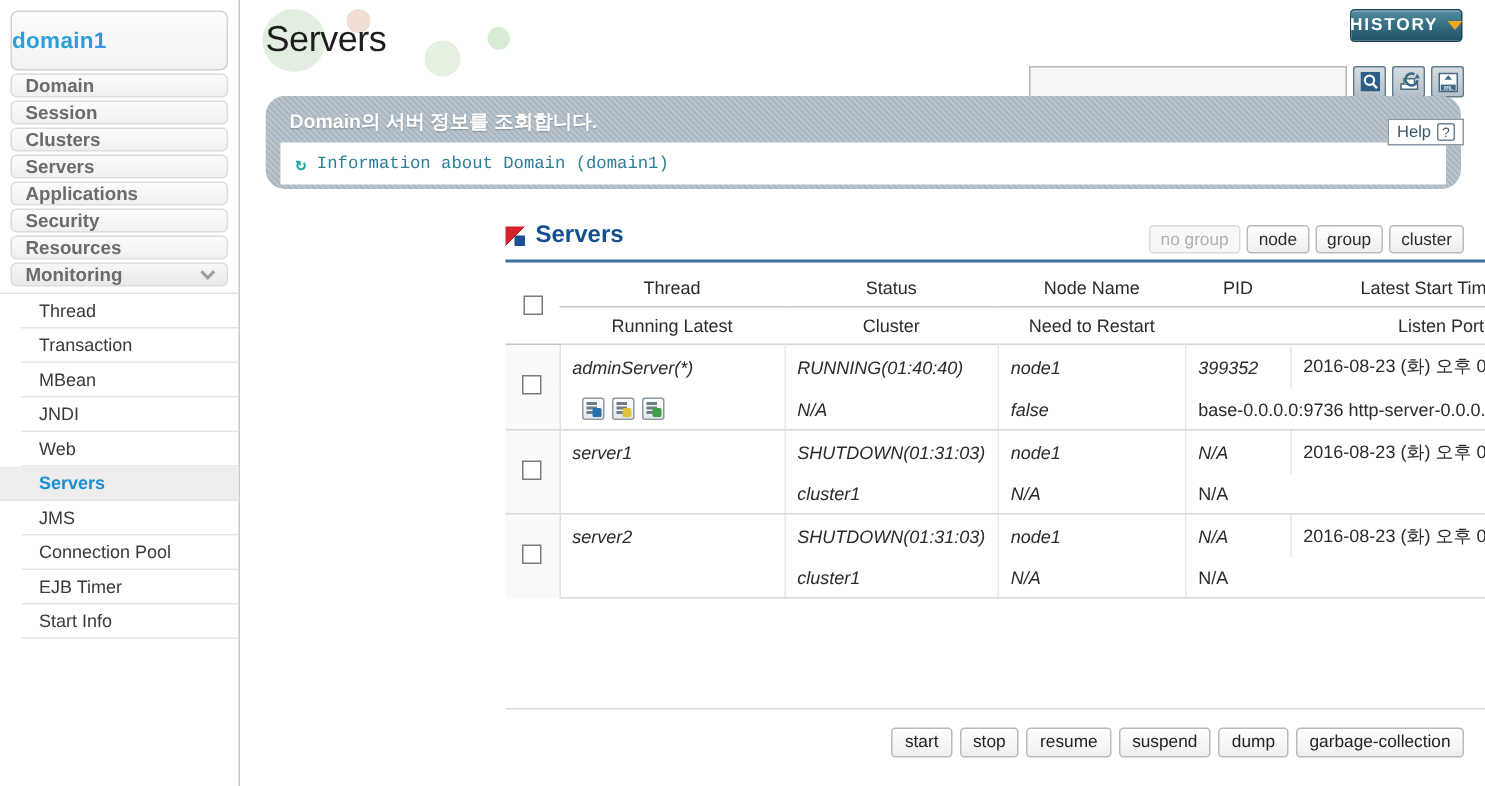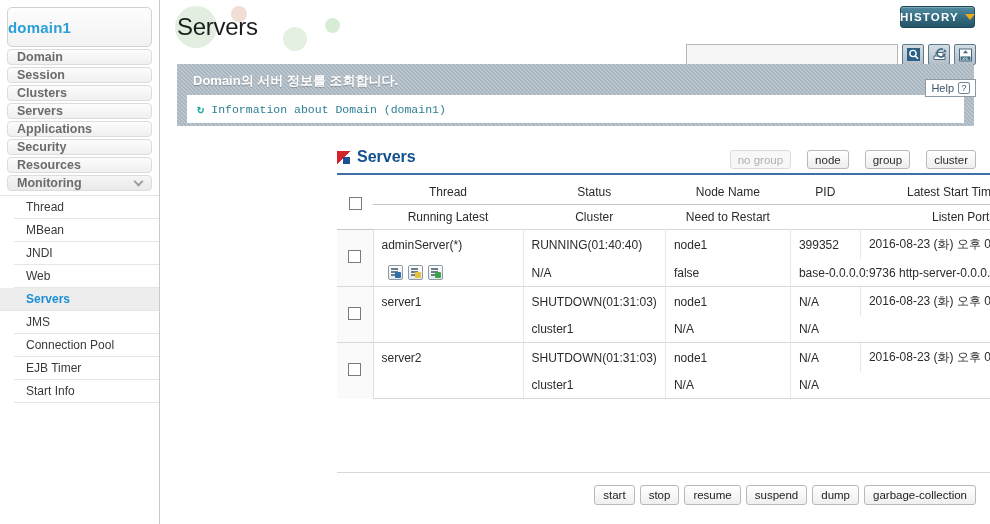--- a/index.html
+++ b/index.html
@@ -117,21 +117,21 @@
     border: 1px solid #5d7b8e;
     background: linear-gradient(to bottom,#d6dde2 0%, #b4bfc8 100%);
     border-radius: 2px;
     display: flex; align-items: center; justify-content: center;
   }
 
   
   #info-banner {
     position: absolute; left: 16px; top: 64px;
     width: 797px; height: 62px;
-    border-radius: 1px;
+    border-radius: 13px;
     background-color: #a9b6c0;
     background-image:
       linear-gradient(45deg, rgba(255,255,255,.22) 25%, transparent 25%, transparent 50%, rgba(255,255,255,.22) 50%, rgba(255,255,255,.22) 75%, transparent 75%);
     background-size: 4px 4px;
     padding: 6px 10px;
   }
   #info-banner-title {
     color: #ffffff; font-size: 13px; font-weight: bold;
     text-shadow: 0 1px 1px rgba(0,0,0,.25);
     margin: 2px 0 5px 6px;
@@ -181,21 +181,21 @@
   }
   #section-title { font-size: 16px; color: #12508e; font-weight: bold; }
   #section-rule {
     position: absolute; left: 176px; top: 173px;
     width: 800px; height: 2px; background: #3f6fa5;
   }
 
   
   #group-btns {
     position: absolute; right: 14px; top: 150px;
-    display: flex; gap: 16px;
+    display: flex; gap: 4px;
   }
   .gbtn {
     height: 19px; padding: 0 7px;
     border: 1px solid #b9b9b9;
     border-radius: 3px;
     background: linear-gradient(to bottom,#ffffff 0%, #eeeeee 100%);
     font-size: 11.5px; color: #2c2c2c;
     display: flex; align-items: center;
   }
   .gbtn.disabled { color: #b0b0b0; background: #f7f7f7; border-color:#dcdcdc; }
@@ -218,21 +218,21 @@
     background: #fafafa;
     border-right: 1px solid #e0e0e0;
   }
   .hdr .chk-cell { background: transparent; border-right: none; }
   .cbox {
     width: 13px; height: 13px; display: inline-block;
     border: 1px solid #7b7b7b; background: #fff;
   }
   .data-row-top td { border-top: 1px solid #d8d8d8; }
   .data-row-bot td { border-bottom: 1px solid #d8d8d8; }
-  .cell-div { border-right: 1px solid #e8e8e8; }
+  .cell-div { border-right: 1px solid #e8e8e8; font-style: italic; }
   .engines { display: flex; gap: 5px; padding-left: 6px; }
   .eng-icon {
     width: 15px; height: 15px;
     border: 1px solid #8e9aa3;
     border-radius: 2px;
     background: linear-gradient(to bottom,#ffffff 0%, #e4e8eb 100%);
     position: relative;
   }
   .eng-icon::after {
     content:""; position:absolute; right:1px; bottom:1px;
@@ -296,20 +296,23 @@
     <span>Resources</span>
   </div>
   <div class="nav-item open">
     <span>Monitoring</span>
     <span class="chevron"></span>
   </div>
 
   <div class="subnav">
     <div class="subnav-item">
       <span>Thread</span>
+    </div>
+    <div class="subnav-item">
+      <span>Transaction</span>
     </div>
     <div class="subnav-item">
       <span>MBean</span>
     </div>
     <div class="subnav-item">
       <span>JNDI</span>
     </div>
     <div class="subnav-item">
       <span>Web</span>
     </div>

